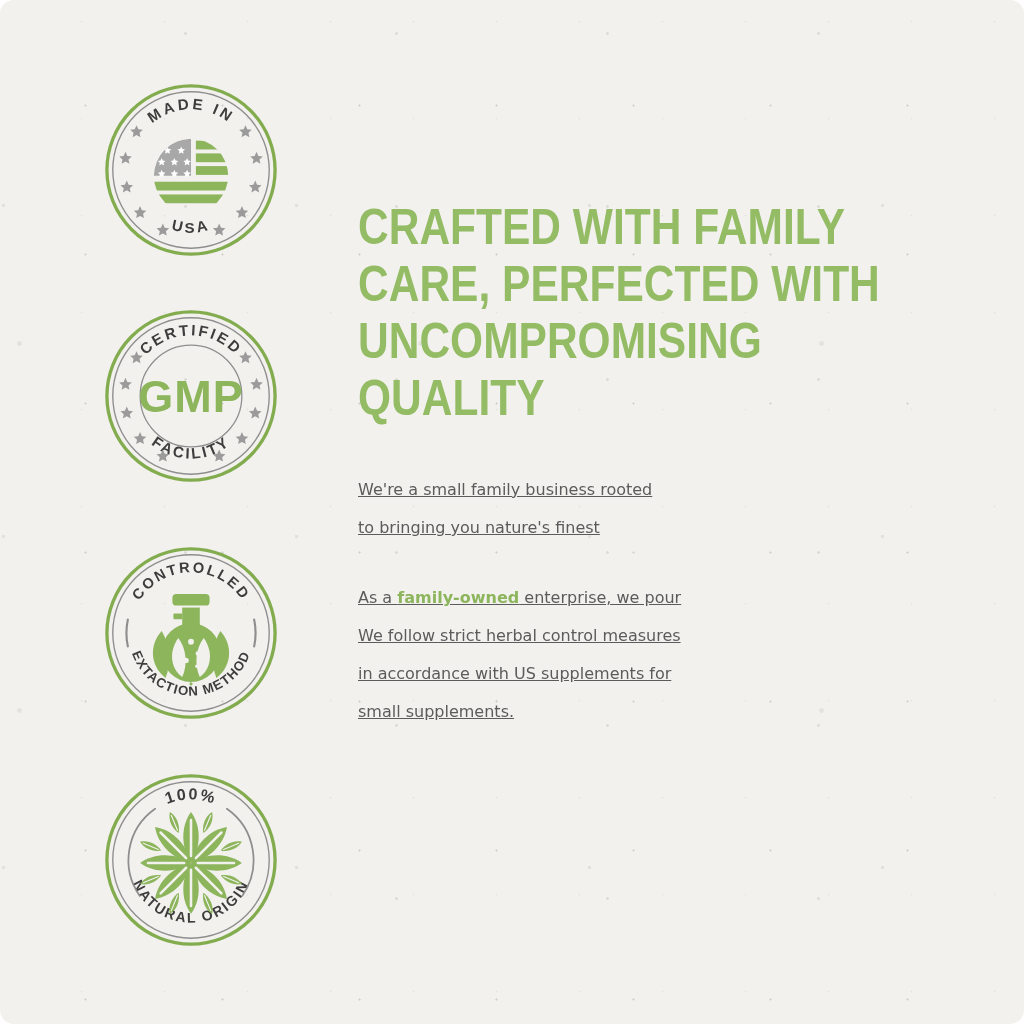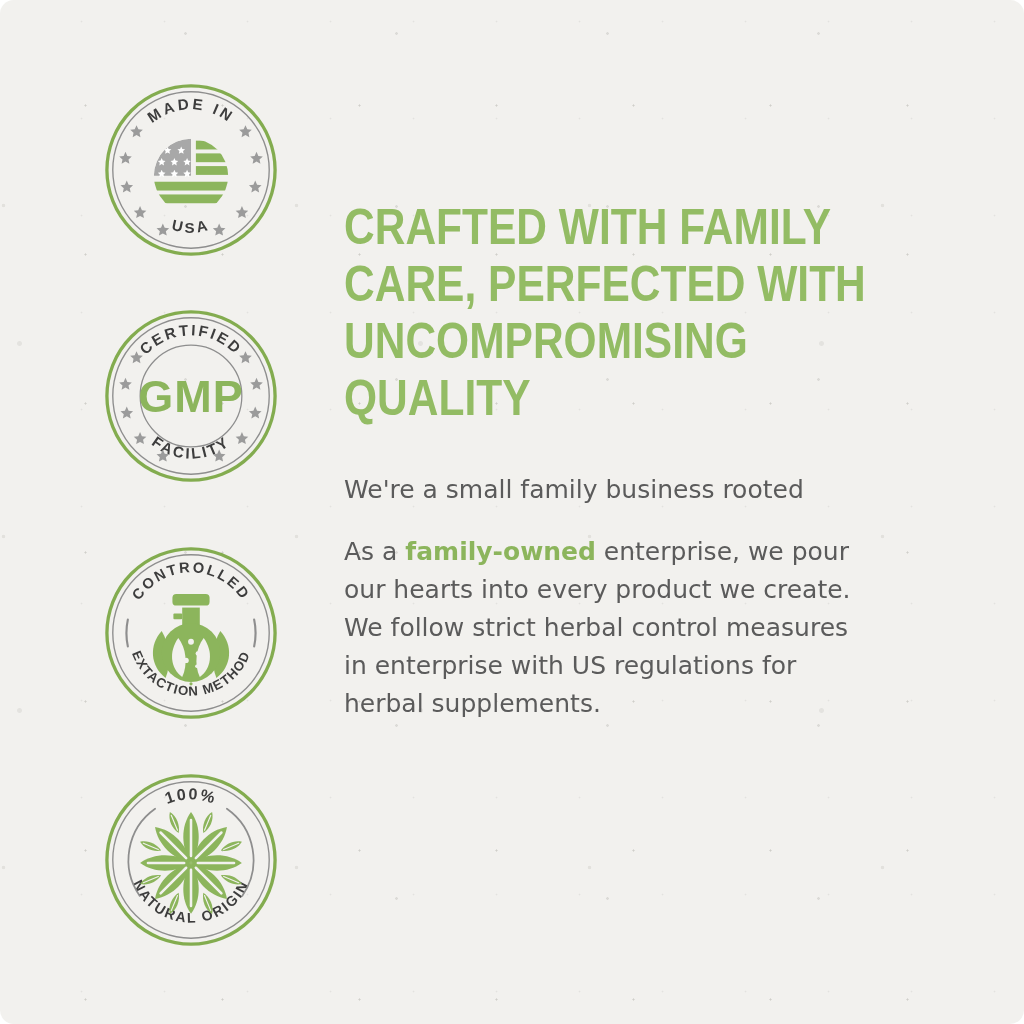--- a/index.html
+++ b/index.html
@@ -22,33 +22,33 @@
   .ring-outer{fill:none;stroke:var(--ring_green,#83ac4f);stroke-width:3.4;}
   .ring-inner{fill:none;stroke:var(--ring_gray,#8e8e8e);stroke-width:1.4;}
   .arc-text{fill:var(--badge_text,#3d3d3d);font-family:"Liberation Sans",sans-serif;font-weight:bold;}
   .stars{fill:var(--star_gray,#9b9b9b);}
   .side-dash{fill:none;stroke:var(--ring_gray,#8e8e8e);stroke-width:2.2;stroke-linecap:round;}
   .gmp-text{fill:var(--accent_green,#8cb55c);font-family:"Liberation Sans",sans-serif;font-weight:bold;font-size:46px;letter-spacing:1px;}
   .green-fill{fill:var(--accent_green,#8cb55c);}
   .paper-fill{fill:var(--paper,#f2f1ee);}
   .flag-gray{fill:var(--flag_gray,#a8a8a8);}
 
-  .content{position:absolute;left:344px;top:0;width:620px;}
+  .content{position:absolute;left:358px;top:0;width:620px;}
   .headline{
     margin-top:199px;color:var(--heading_green,#93bc64);
     font-family:"Liberation Sans",sans-serif;font-weight:bold;
     font-size:50px;line-height:57px;letter-spacing:0px;
     transform:scaleX(0.85);transform-origin:left top;width:720px;
   }
   .headline-line{white-space:nowrap;}
-  .para{color:var(--body_text,#5b5b5b);font-size:25px;line-height:38px;}
+  .para{color:var(--body_text,#5b5b5b);font-size:16px;line-height:38px;text-decoration:underline;}
   .para .line{white-space:nowrap;}
   .para .em{color:var(--accent_green,#8cb55c);font-weight:bold;}
   .para1{margin-top:44px;}
-  .para2{margin-top:24px;}
+  .para2{margin-top:32px;}
 </style>
 </head>
 <body>
 
 <div class="poster">
 
   <svg width="0" height="0" style="position:absolute" aria-hidden="true">
     <defs>
       <polygon id="star" points="0,-8 2.23,-3.07 7.6,-2.47 3.61,1.17 4.7,6.47 0,3.8 -4.7,6.47 -3.61,1.17 -7.6,-2.47 -2.23,-3.07"></polygon>
       <g id="leafu">
@@ -206,24 +206,24 @@
   <div class="content">
     <div class="headline">
       <div class="headline-line">CRAFTED WITH FAMILY</div>
       <div class="headline-line">CARE, PERFECTED WITH</div>
       <div class="headline-line">UNCOMPROMISING</div>
       <div class="headline-line">QUALITY</div>
     </div>
 
     <div class="para para1">
       <div class="line"><span>We're a small family business rooted</span></div>
+      <div class="line"><span>to bringing you nature's finest</span></div>
     </div>
 
     <div class="para para2">
       <div class="line"><span>As a </span><span class="em">family-owned</span><span> enterprise, we pour</span></div>
-      <div class="line"><span>our hearts into every product we create.</span></div>
       <div class="line"><span>We follow strict herbal control measures</span></div>
-      <div class="line"><span>in enterprise with US regulations for</span></div>
-      <div class="line"><span>herbal supplements.</span></div>
+      <div class="line"><span>in accordance with US supplements for</span></div>
+      <div class="line"><span>small supplements.</span></div>
     </div>
   </div>
 
 </div>
 
 </body></html>

